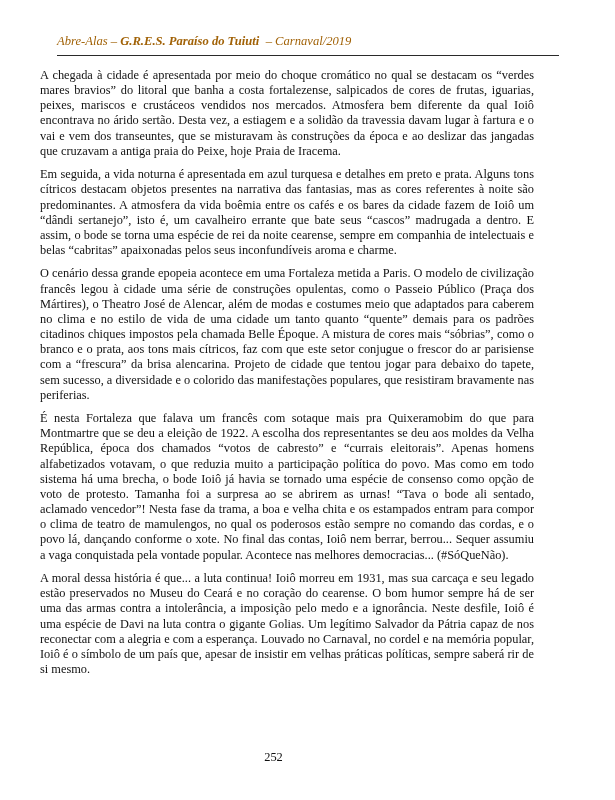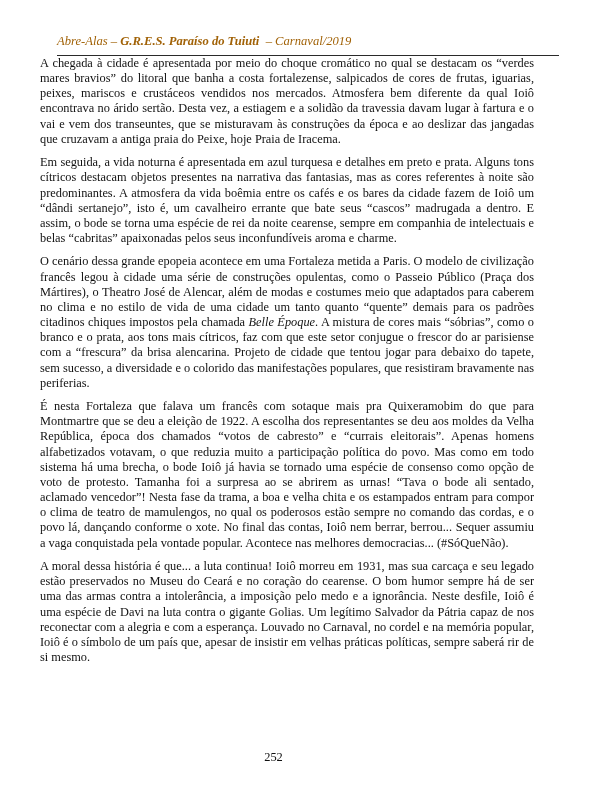--- a/index.html
+++ b/index.html
@@ -10,29 +10,29 @@
     font-family: "Liberation Serif", "DejaVu Serif", serif;
   }
   .header {
     position: absolute; left: 33px; top: 34px; width: 502px;
     font-size: 12.6px; font-style: italic; color: #a16207;
     padding-bottom: 7px; border-bottom: 1px solid #2a2a2a;
     white-space: nowrap; line-height: 14px; margin-left: 24px;
   }
   .header b { font-weight: bold; }
   .body {
-    position: absolute; left: 40px; top: 56px; width: 494px;
+    position: absolute; left: 40px; top: 68px; width: 494px;
   }
   .para {
     margin: 0 0 8.3px 0;
     font-size: 12.35px; line-height: 15.15px;
     text-align: justify; color: #111111;
     hyphens: none;
   }
-  .para .em { font-style: italic; }
+  .para .em { }
   .page-number {
     position: absolute; left: 0; width: 539px; top: 750px;
     text-align: center; font-size: 12.4px; color: #111111;
     padding-left: 8px; box-sizing: border-box;
   }
 </style>
 </head>
 <body>
 
 <div class="page">

